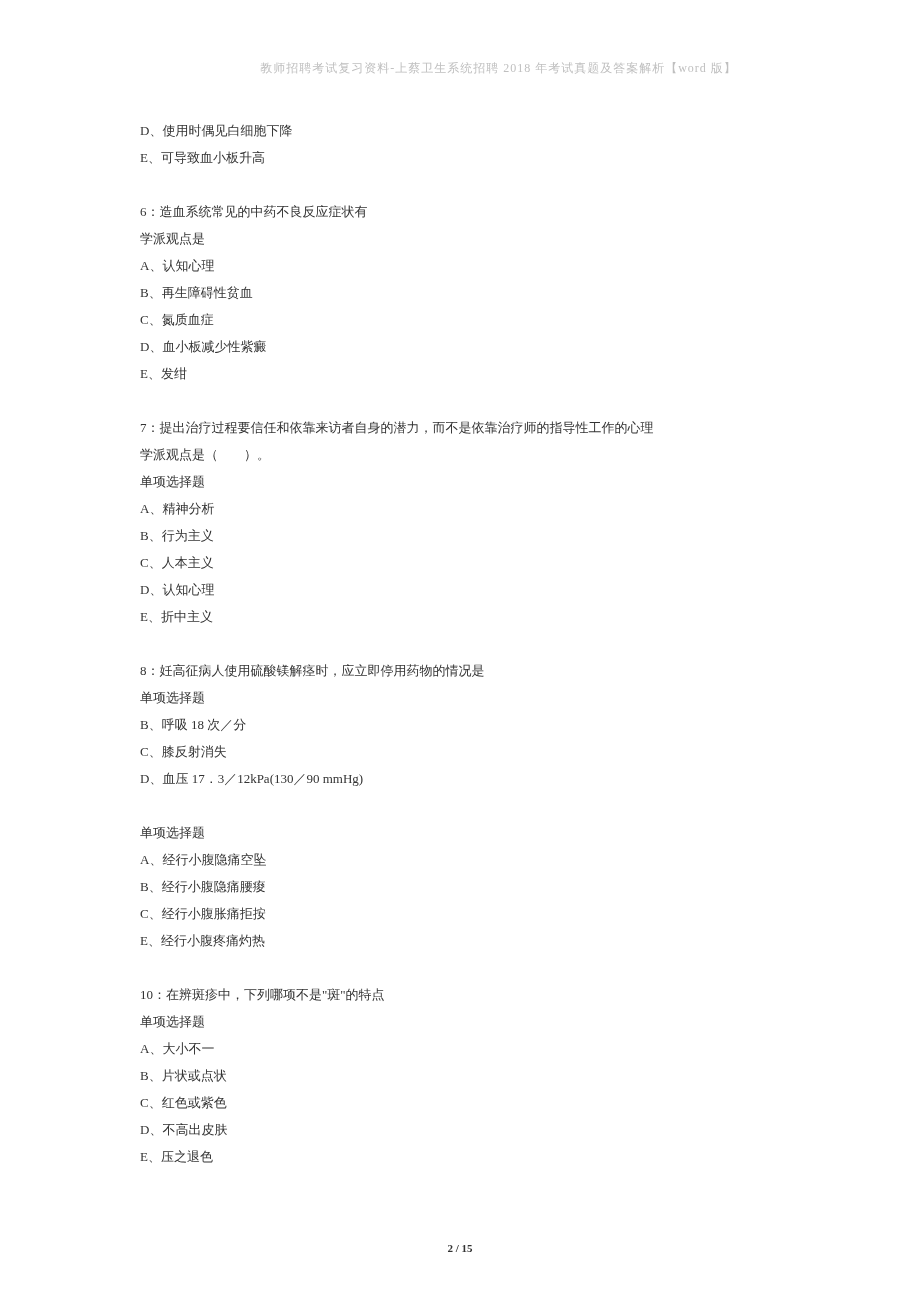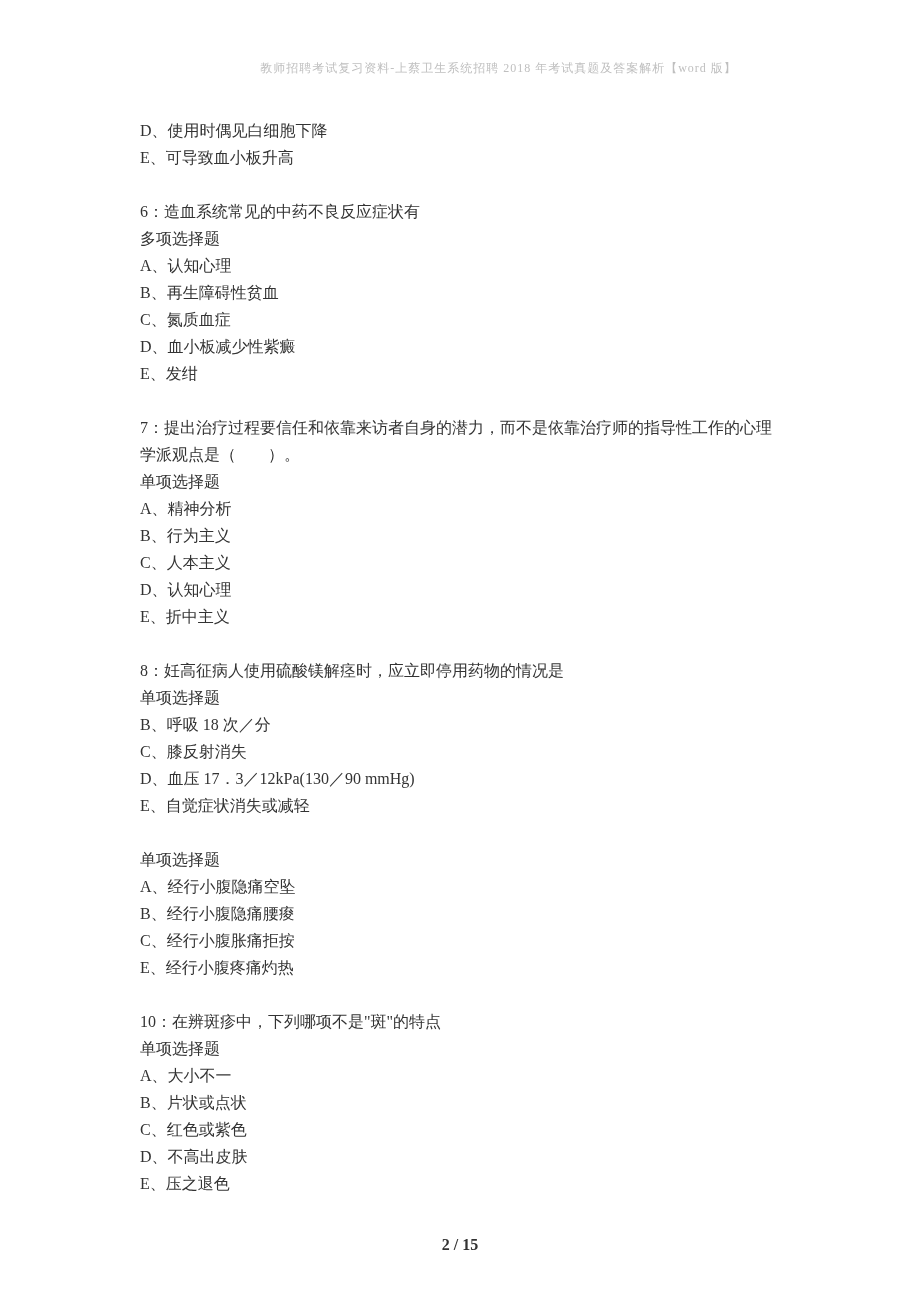--- a/index.html
+++ b/index.html
@@ -20,37 +20,37 @@
   }
   .header {
     text-align: center;
     font-size: 12px;
     color: #bfbfbf;
     letter-spacing: 1px;
     margin-bottom: 40px;
     font-family: "SimSun", "宋体", serif;
   }
   .body-text {
-    font-size: 16px;
+    font-size: 13px;
     line-height: 27px;
     color: #333333;
   }
   .line {
     white-space: pre-wrap;
   }
   .block {
     margin-bottom: 27px;
   }
   .footer {
     position: absolute;
     bottom: 48px;
     left: 0;
     right: 0;
     text-align: center;
-    font-size: 16px;
+    font-size: 11px;
     font-weight: bold;
     color: #333333;
     font-family: "SimSun", "宋体", serif;
   }
 </style>
 </head>
 <body>
 
 <div class="page">
 
@@ -58,21 +58,21 @@
 
   <div class="body-text">
 
     <div class="block">
       <div class="line">D、使用时偶见白细胞下降</div>
       <div class="line">E、可导致血小板升高</div>
     </div>
 
     <div class="block">
       <div class="line">6：造血系统常见的中药不良反应症状有</div>
-      <div class="line">多项选择题</div>
+      <div class="line">学派观点是</div>
       <div class="line">A、认知心理</div>
       <div class="line">B、再生障碍性贫血</div>
       <div class="line">C、氮质血症</div>
       <div class="line">D、血小板减少性紫癜</div>
       <div class="line">E、发绀</div>
     </div>
 
     <div class="block">
       <div class="line">7：提出治疗过程要信任和依靠来访者自身的潜力，而不是依靠治疗师的指导性工作的心理</div>
       <div class="line">学派观点是（　　）。</div>
@@ -83,21 +83,20 @@
       <div class="line">D、认知心理</div>
       <div class="line">E、折中主义</div>
     </div>
 
     <div class="block">
       <div class="line">8：妊高征病人使用硫酸镁解痉时，应立即停用药物的情况是</div>
       <div class="line">单项选择题</div>
       <div class="line">B、呼吸 18 次／分</div>
       <div class="line">C、膝反射消失</div>
       <div class="line">D、血压 17．3／12kPa(130／90 mmHg)</div>
-      <div class="line">E、自觉症状消失或减轻</div>
     </div>
 
     <div class="block">
       <div class="line">单项选择题</div>
       <div class="line">A、经行小腹隐痛空坠</div>
       <div class="line">B、经行小腹隐痛腰痠</div>
       <div class="line">C、经行小腹胀痛拒按</div>
       <div class="line">E、经行小腹疼痛灼热</div>
     </div>
 

